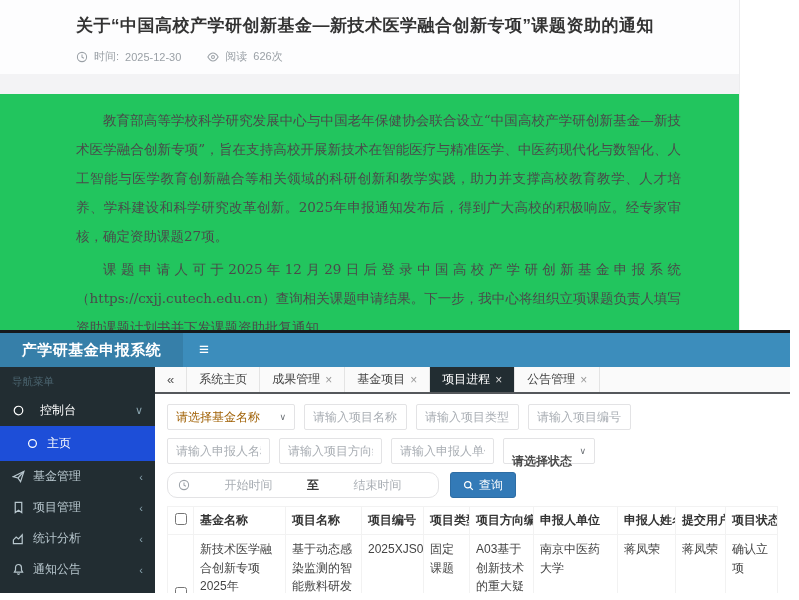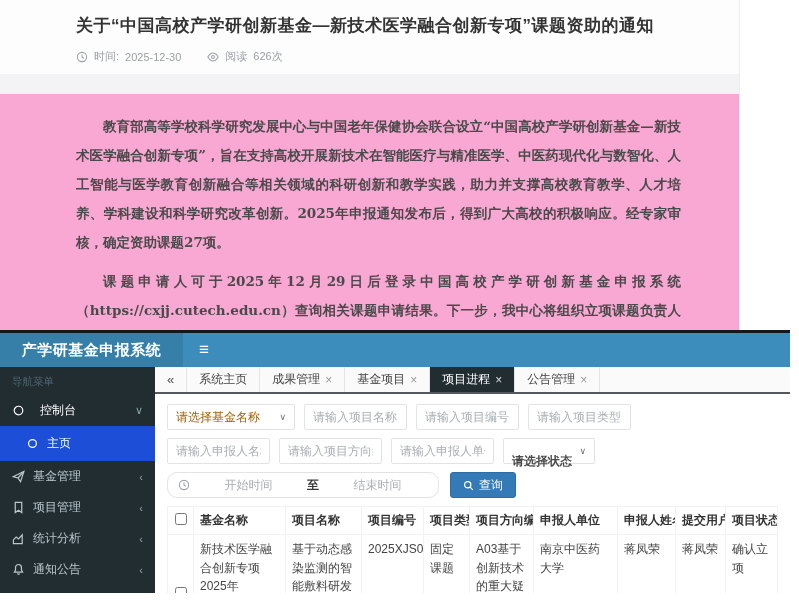--- a/index.html
+++ b/index.html
@@ -1,30 +1,30 @@
 <!DOCTYPE html>
 <html><head>
 <meta charset="utf-8">
 <style>
   * { margin:0; padding:0; box-sizing:border-box; }
   html,body { width:799px; background:#fff; font-family:"Liberation Sans", sans-serif; }
   body { height:600px; overflow:hidden; }
 
   
-  .notice { width:740px; height:330px; border-right:1px solid #ececee; background:#f9a8d4; overflow:hidden; }
+  .notice { width:740px; height:330px; border-right:1px solid #ececee; background:#22c55e; overflow:hidden; }
   .notice-header { padding:14px 24px 0 76px; background:#fdfdfe; }
   .notice-title { font-size:17px; font-weight:bold; color:#333; letter-spacing:.5px; }
   .notice-meta { display:flex; align-items:center; gap:6px; margin-top:12px; padding-bottom:10px;
                  font-size:11px; color:#9aa0a6; }
   .notice-meta .gap { width:14px; }
   .micon { width:12px; height:12px; stroke:#9aa0a6; fill:none; stroke-width:1.2; flex:0 0 auto; }
   .notice-divider { height:20px; background:#f3f3f5; }
   .notice-body { padding:8px 58px 0 76px; font-family:"DejaVu Serif", serif; }
   .notice-body p { font-size:13.5px; color:#4a4a4a; line-height:2.15; text-indent:2em;
-                   margin-top:10px; text-align:justify;font-weight:bold; }
+                   margin-top:4px; text-align:justify; }
 
   
   .app { width:790px; height:263px; border-top:3px solid #16191c; overflow:hidden;
          display:flex; flex-direction:column; }
   .app-header { height:34px; display:flex; flex:0 0 34px; }
   .logo { width:183px; background:#367fa9; color:#fff; font-size:15px; font-weight:bold;
           display:flex; align-items:center; justify-content:center; letter-spacing:.5px; }
   .navbar { flex:1; background:#3c8dbc; display:flex; align-items:center; }
   .hamburger { color:#fff; font-size:17px; padding:0 16px; cursor:pointer; line-height:34px; }
 
@@ -199,22 +199,22 @@
         </div>
       </div>
 
       <div class="content">
         <div class="filter-row">
           <div class="f-select w-fund">
             <span class="sel-text">请选择基金名称</span>
             <span class="sel-arrow">∨</span>
           </div>
           <input class="f-input w-105" placeholder="请输入项目名称" style="">
+          <input class="f-input w-105" placeholder="请输入项目类型" style="">
           <input class="f-input w-105" placeholder="请输入项目编号" style="">
-          <input class="f-input w-105" placeholder="请输入项目类型" style="">
         </div>
 
         <div class="filter-row">
           <input class="f-input w-105" placeholder="请输入申报人名称" style="">
           <input class="f-input w-105" placeholder="请输入项目方向编号" style="">
           <input class="f-input w-105" placeholder="请输入申报人单位" style="">
           <div class="f-select status w-status">
             <span class="sel-text">请选择状态</span>
             <span class="sel-arrow">∨</span>
           </div>

